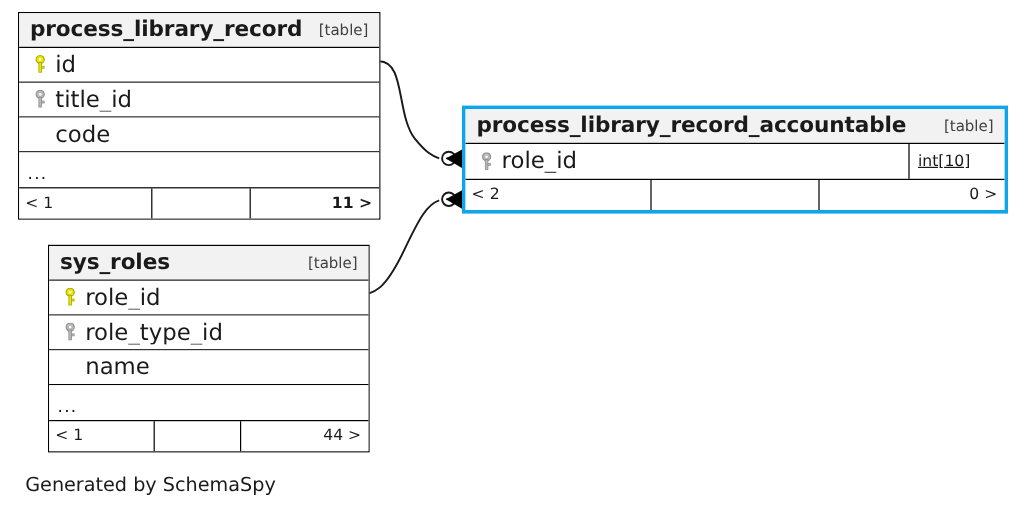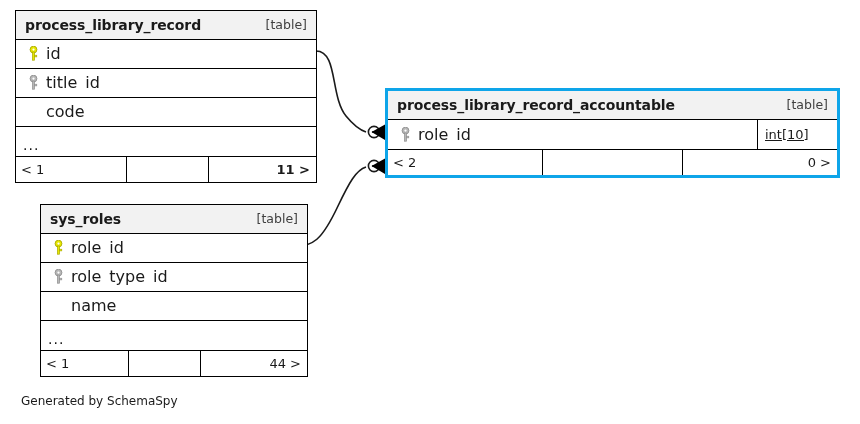--- a/index.html
+++ b/index.html
@@ -50,21 +50,21 @@
     align-items: center;
     justify-content: space-between;
     background: #f2f2f2;
     border-bottom: 1px solid #000000;
     padding: 0 9px;
     height: 29px;
     box-sizing: border-box;
   }
   .tbl-title {
     font-weight: bold;
-    font-size: 14px;
+    font-size: 18px;
     letter-spacing: -0.1px;
     white-space: nowrap;
   }
   .tbl-kind {
     font-size: 12.5px;
     color: #404040;
     white-space: nowrap;
     padding-left: 10px;
   }
 
@@ -94,21 +94,21 @@
     border-left: 1px solid #000000;
     padding: 0 6px 0 7px;
     height: 100%;
     display: flex;
     align-items: center;
     font-size: 13px;
     white-space: nowrap;
     box-sizing: border-box;
   }
   .col-name {
-    font-size: 16px;
+    font-size: 19px;
     white-space: nowrap;
   }
 
   
   .keyslot {
     flex: 0 0 auto;
     width: 18px;
     height: 16px;
     display: flex;
     align-items: center;
@@ -150,21 +150,21 @@
   .foot .fleft  { justify-content: flex-start; padding-left: 5px; }
   .foot .fmid   { justify-content: center; }
   .foot .fright { justify-content: flex-end; padding-right: 6px; }
 
   
   #caption {
     position: absolute;
     z-index: 3;
     left: 21px;
     top: 394px;
-    font-size: 12px;
+    font-size: 16px;
     color: #1a1a1a;
     white-space: nowrap;
   }
 </style>
 </head>
 <body>
 
 <div id="canvas">
 
   <svg id="edges" viewBox="0 0 860 424">

